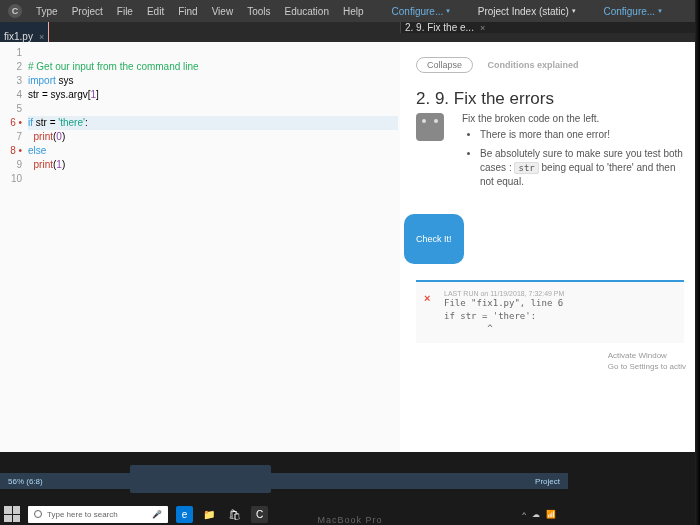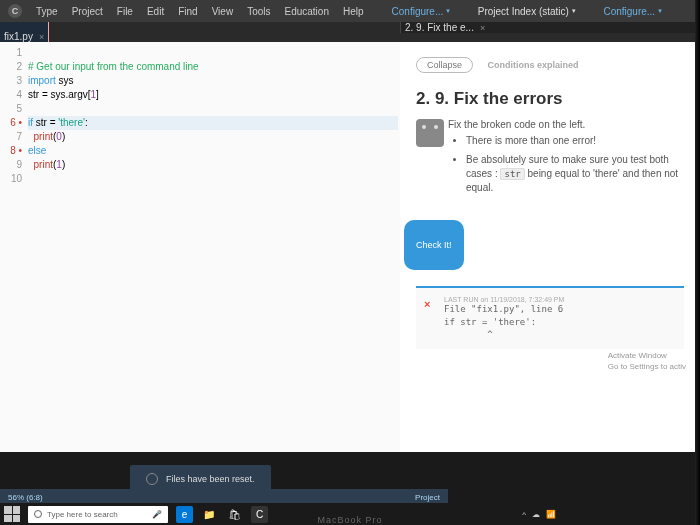--- a/index.html
+++ b/index.html
@@ -25,38 +25,38 @@
 .code .hl{background:#e8f0f7;display:inline-block;width:370px}
 .c-comment{color:#27ae60}
 .c-kw{color:#3498db}
 .c-str{color:#16a085}
 .c-num{color:#8e44ad}
 .c-fn{color:#c0392b}
 .panel{flex:1;background:#fff;position:relative;overflow:hidden}
 .panel-top{padding:12px 16px 0}
 .collapse-btn{display:inline-block;border:1px solid #bbb;border-radius:12px;padding:2px 10px;font-size:9px;color:#777;margin-right:10px}
 .cond{font-size:9px;color:#aaa;font-weight:bold}
-.ptitle{font-size:17px;font-weight:bold;color:#333;margin:16px 16px 10px}
+.ptitle{font-size:17px;font-weight:normal;color:#333;margin:16px 16px 4px}
 .pbody{padding:0 16px;font-size:10px;color:#555}
-.robot-row{display:flex;gap:4px;align-items:flex-start;margin-bottom:10px}
+.robot-row{display:flex;gap:18px;align-items:flex-start;margin-bottom:10px}
 .robot{width:28px;height:28px;background:#888;border-radius:4px;flex-shrink:0;position:relative}
 .robot::before{content:"";position:absolute;top:6px;left:6px;width:4px;height:4px;background:#ddd;border-radius:50%}
 .robot::after{content:"";position:absolute;top:6px;right:6px;width:4px;height:4px;background:#ddd;border-radius:50%}
 .pbody ul{list-style:disc;padding-left:18px;margin-top:4px}
 .pbody li{margin-bottom:5px;line-height:1.4}
 .codetag{background:#eee;border:1px solid #ddd;border-radius:2px;padding:0 3px;font-family:monospace;font-size:9px}
 .check-btn{background:#3498db;color:#fff;border:none;padding:20px 12px;font-size:9px;margin:10px 4px;border-radius:10px}
 .output-box{margin:6px 16px;border-top:2px solid #3498db;background:#f9f9f9;padding:8px 10px;position:relative}
 .output-box .close{position:absolute;left:8px;top:10px;color:#e74c3c;font-weight:bold;font-size:11px}
 .output-box .meta{font-size:7px;color:#aaa;margin-left:18px}
 .output-box .otitle{font-size:11px;font-weight:bold;margin:2px 0 6px 18px}
 .output-box .ocode{font-family:monospace;font-size:9px;color:#666;margin-left:18px;line-height:1.4;white-space:pre}
 .toast{position:absolute;bottom:32px;left:130px;background:#2c3e50;color:#ddd;padding:8px 16px;font-size:9px;border-radius:2px;display:flex;align-items:center;gap:8px}
 .toast::before{content:"";width:10px;height:10px;border-radius:50%;border:1px solid #888}
-.statusbar{position:absolute;bottom:20px;left:0;width:448px;height:16px;background:#2c3e50;display:flex;align-items:center;padding:0 8px;font-size:8px;color:#aed6f1;justify-content:space-between}
+.statusbar{position:absolute;bottom:36px;left:0;width:568px;height:16px;background:#2c3e50;display:flex;align-items:center;padding:0 8px;font-size:8px;color:#aed6f1;justify-content:space-between}
 .taskbar{position:absolute;bottom:0;left:0;width:560px;height:22px;background:#1a1a1a;display:flex;align-items:center;padding:0 4px;gap:8px}
 .taskbar .win{width:16px;height:16px;display:grid;grid-template-columns:1fr 1fr;grid-template-rows:1fr 1fr;gap:1px}
 .taskbar .win div{background:#ccc}
 .searchbox{flex:0 0 140px;height:17px;background:#fff;border-radius:1px;display:flex;align-items:center;padding:0 6px;font-size:8px;color:#666;gap:5px}
 .searchbox .circ{width:8px;height:8px;border:1px solid #666;border-radius:50%}
 .taskbar .ico{width:17px;height:17px;display:flex;align-items:center;justify-content:center;font-size:10px;color:#fff}
 .taskbar .edge{background:#0078d7;border-radius:2px}
 .taskbar .tray{margin-left:auto;display:flex;gap:6px;color:#ccc;font-size:8px}
 .macbook{position:absolute;bottom:0;left:50%;transform:translateX(-50%);color:#666;font-size:9px;letter-spacing:1px}
 .bezel{position:absolute;top:0;right:0;bottom:0;width:5px;background:linear-gradient(90deg,#222,#000)}

